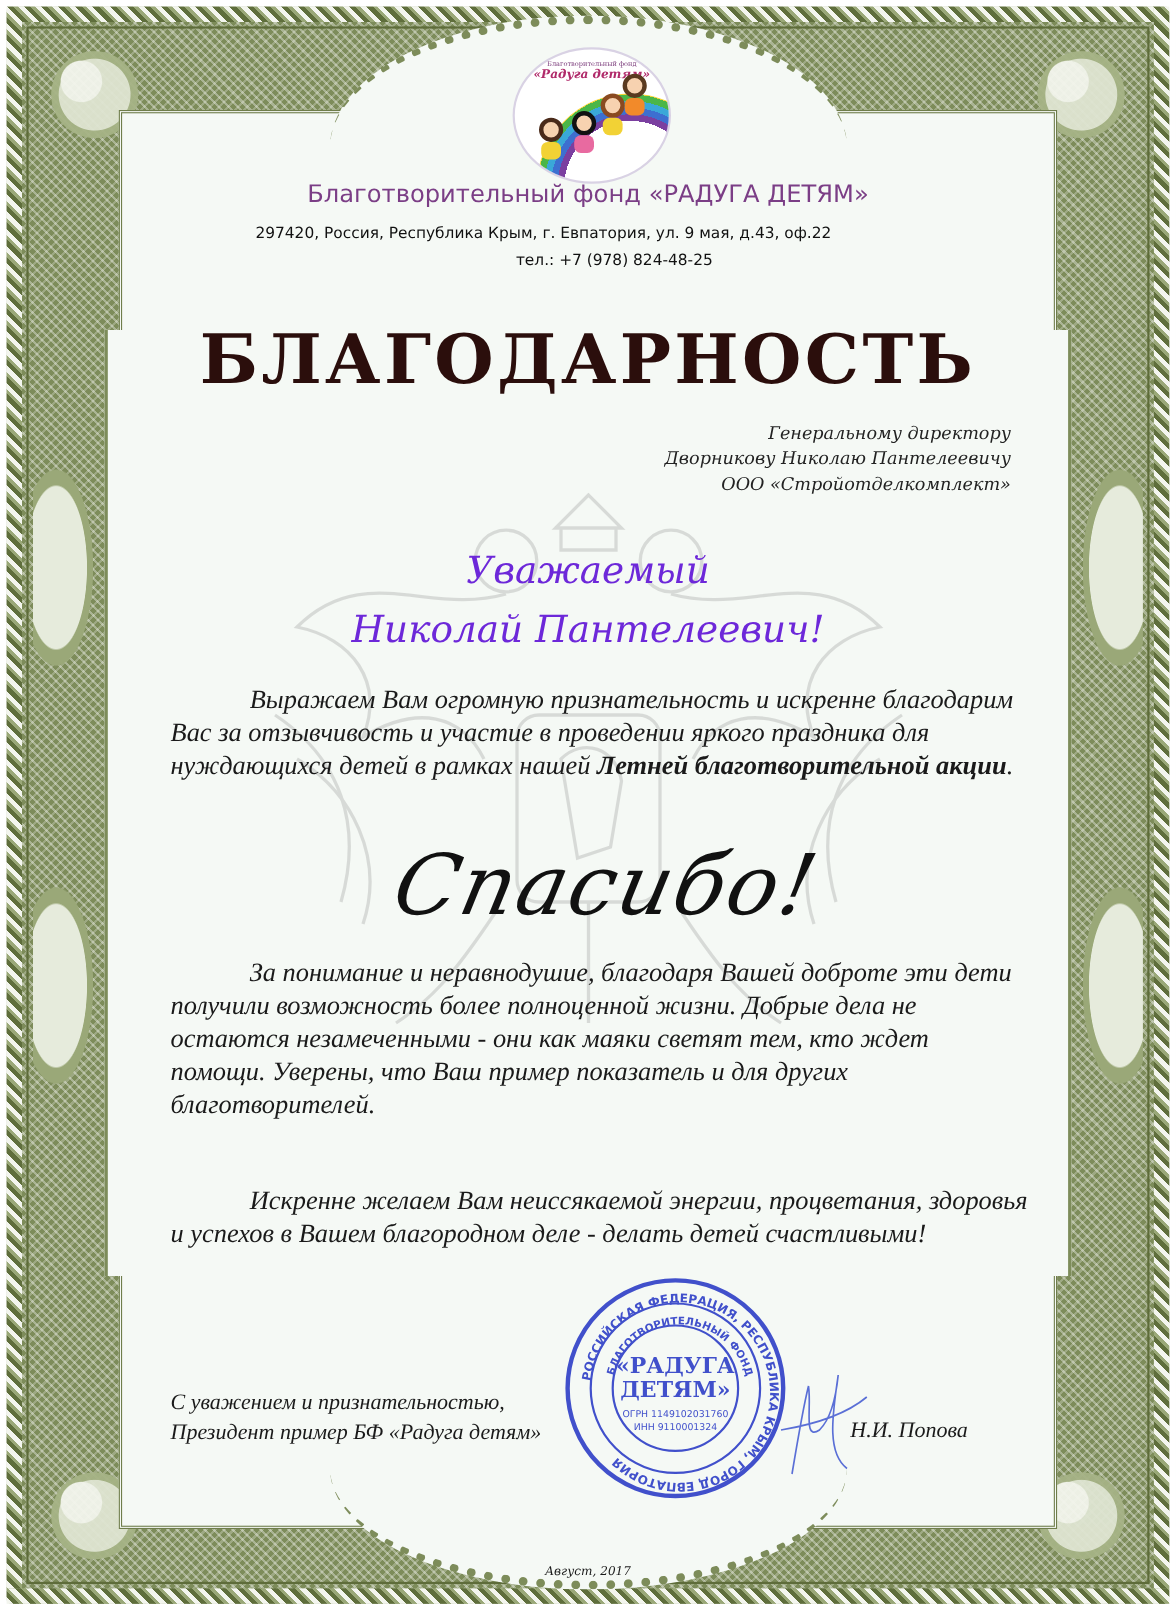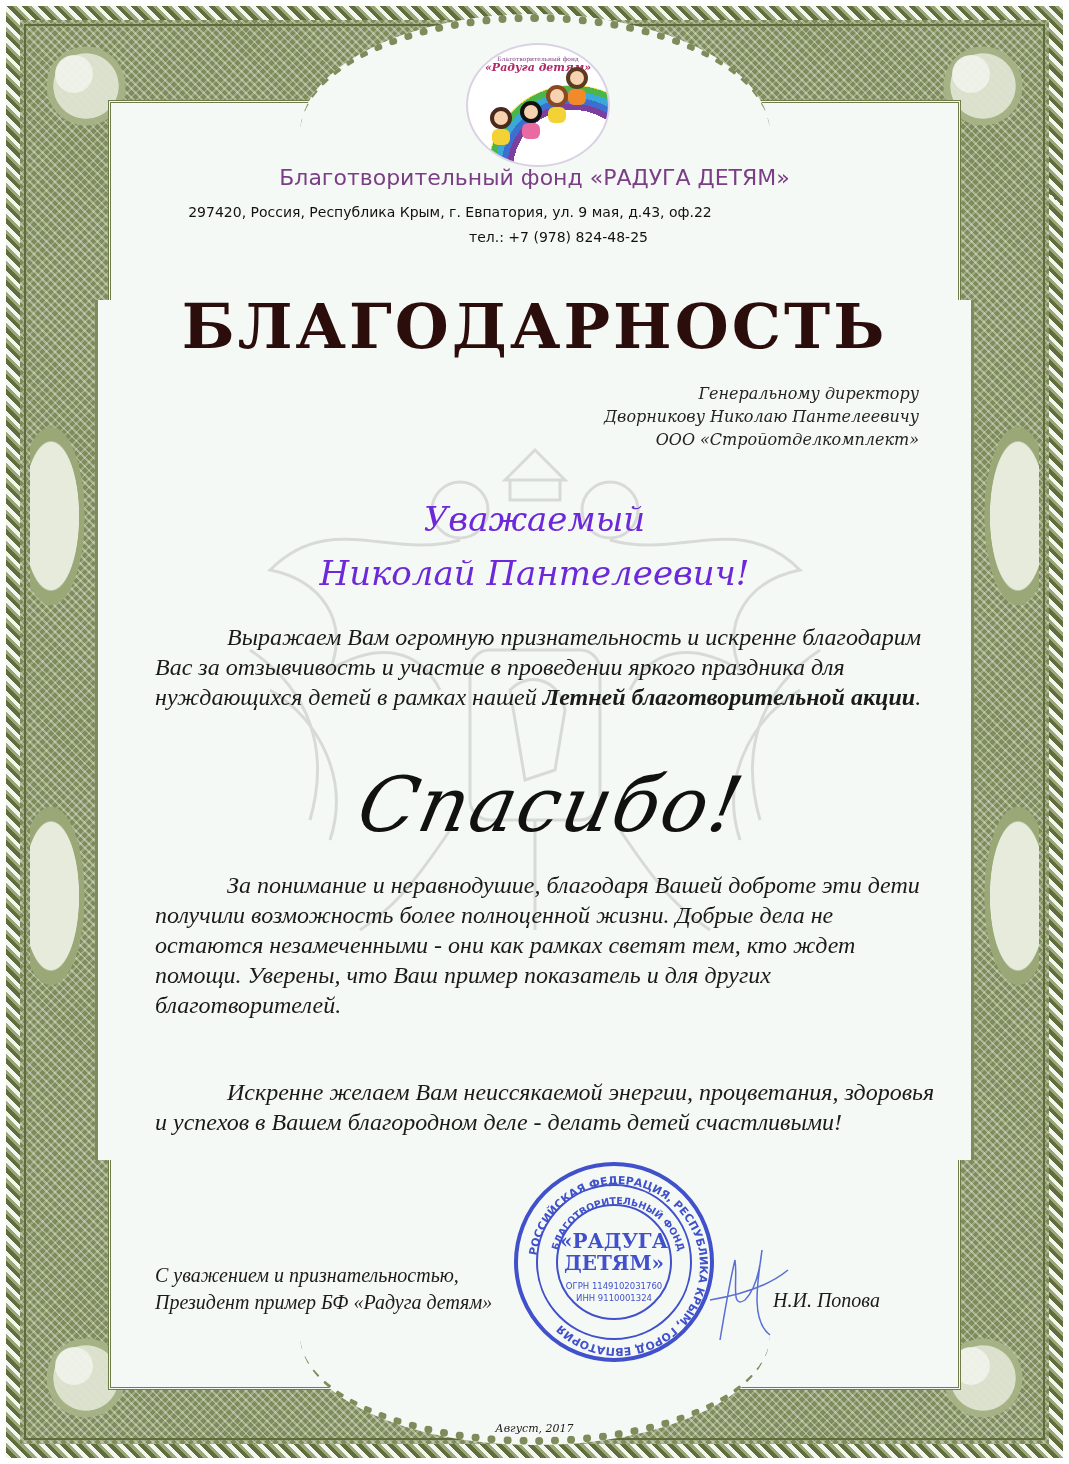--- a/index.html
+++ b/index.html
@@ -99,21 +99,21 @@
     background: #f7d2b0; border: 4px solid #4a2a1a; box-sizing: border-box;
   }
   .kid-body { position: absolute; width: 18px; height: 16px; border-radius: 6px; }
 
   .org-name {
     position: absolute; left: 0; width: 1069px; top: 165px; text-align: center;
     font-family: "DejaVu Sans", sans-serif; font-size: 22px; color: #7b3e86;
   }
   .org-addr {
     position: absolute; left: 0; width: 900px; top: 204px; text-align: center;
-    font-family: "DejaVu Sans", sans-serif; font-size: 14px; color: #111;
+    font-family: "DejaVu Sans", sans-serif; font-size: 14px; color: #111; padding-left: 44px;
   }
   .org-phone {
     position: absolute; left: 0; width: 1069px; top: 229px; text-align: center;
     font-family: "DejaVu Sans", sans-serif; font-size: 14px; color: #111; margin-left: 24px;
   }
   .title {
     position: absolute; left: 0; width: 1069px; top: 290px; text-align: center;
     font-family: "DejaVu Serif", serif; font-weight: bold; font-size: 62px;
     letter-spacing: 3px; color: #2b0e0c;
   }
@@ -248,21 +248,21 @@
 
 <div class="greeting">
   <div>Уважаемый</div>
   <div>Николай Пантелеевич!</div>
 </div>
 
 <div class="para p1"><span class="indent"></span><span>Выражаем Вам огромную признательность и искренне благодарим Вас за отзывчивость и участие в проведении яркого праздника для нуждающихся детей в рамках нашей </span><b>Летней благотворительной акции</b><span>.</span></div>
 
 <div class="spasibo">Спасибо!</div>
 
-<div class="para p2"><span class="indent"></span><span>За понимание и неравнодушие, благодаря Вашей доброте эти дети получили возможность более полноценной жизни. Добрые дела не остаются незамеченными - они как рамках светят тем, кто ждет помощи. Уверены, что Ваш пример показатель и для других благотворителей.</span></div>
+<div class="para p2"><span class="indent"></span><span>За понимание и неравнодушие, благодаря Вашей доброте эти дети получили возможность более полноценной жизни. Добрые дела не остаются незамеченными - они как маяки светят тем, кто ждет помощи. Уверены, что Ваш пример показатель и для других благотворителей.</span></div>
 
 <div class="para p3"><span class="indent"></span><span>Искренне желаем Вам неиссякаемой энергии, процветания, здоровья и успехов в Вашем благородном деле - делать детей счастливыми!</span></div>
 
 <div class="sign-left">
   <div>С уважением и признательностью,</div>
   <div>Президент пример БФ «Радуга детям»</div>
 </div>
 <div class="sign-name">Н.И. Попова</div>
 
 <svg class="signature" viewBox="0 0 90 110">

